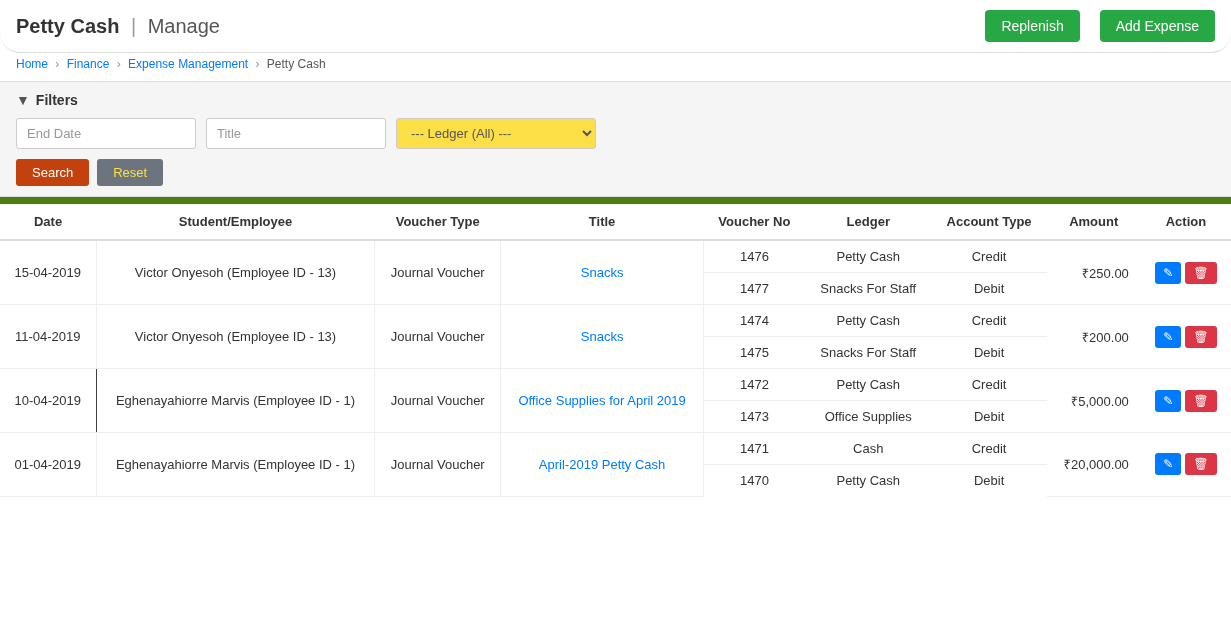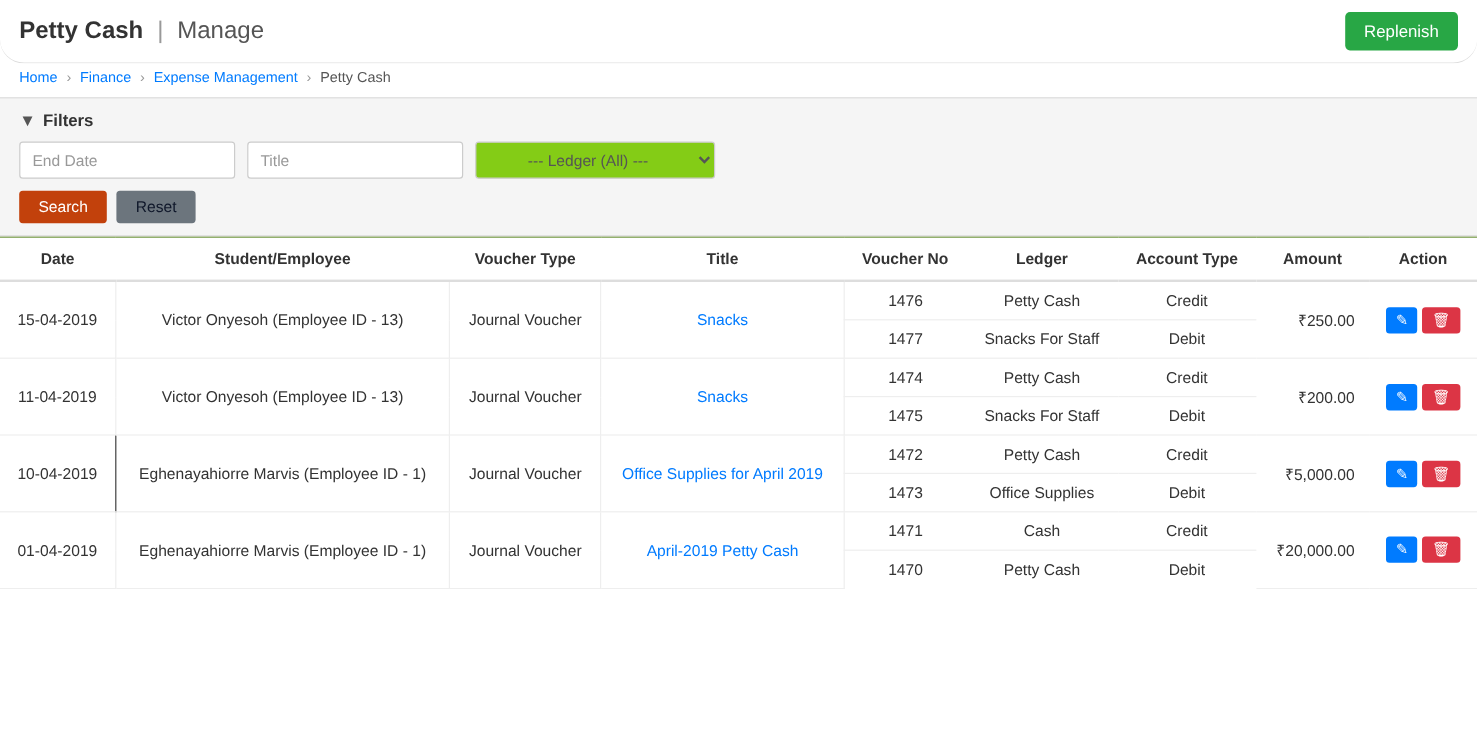--- a/index.html
+++ b/index.html
@@ -20,49 +20,50 @@
 
     
     .filters-section { background: #f5f5f5; border-top: 1px solid #ddd; border-bottom: 1px solid #ddd; padding: 10px 16px; }
     .filters-title { font-size: 14px; font-weight: bold; margin-bottom: 10px; display: flex; align-items: center; gap: 6px; }
     .filter-icon { color: #555; }
     .filters-row { display: flex; gap: 10px; flex-wrap: wrap; margin-bottom: 10px; }
     .filter-input { padding: 6px 10px; border: 1px solid #ccc; border-radius: 3px; font-size: 13px; background: #fff; color: #999; }
     .filter-input::placeholder { color: #999; }
     .filter-input-date { width: 180px; }
     .filter-input-title { width: 180px; }
-    .filter-select { width: 200px; padding: 6px 10px; border: 1px solid #ccc; border-radius: 3px; font-size: 13px; background: #84cc16; color: #555; text-align: center; }
+    .filter-select { width: 200px; padding: 6px 10px; border: 1px solid #ccc; border-radius: 3px; font-size: 13px; background: #fde047; color: #555; }
     .filters-actions { display: flex; gap: 8px; }
     .btn-blue { background: #c2410c; color: #fff; border: none; padding: 6px 16px; border-radius: 3px; cursor: pointer; font-size: 13px; }
-    .btn-gray { background: #6c757d; color: #0f172a; border: none; padding: 6px 16px; border-radius: 3px; cursor: pointer; font-size: 13px; }
+    .btn-gray { background: #6c757d; color: #fde047; border: none; padding: 6px 16px; border-radius: 3px; cursor: pointer; font-size: 13px; }
 
     
     .table-wrapper { padding: 0; overflow-x: auto; }
     table { width: 100%; border-collapse: collapse; }
-    thead th { padding: 10px 12px; border-bottom: 2px solid #ddd; border-top: 1px solid #4d7c0f; text-align: center; font-weight: bold; font-size: 13px; background: #fff; }
+    thead th { padding: 10px 12px; border-bottom: 2px solid #ddd; border-top: 7px solid #4d7c0f; text-align: center; font-weight: bold; font-size: 13px; background: #fff; }
     thead th:first-child { text-align: center; }
     tbody td { padding: 8px 12px; border-bottom: 1px solid #eee; text-align: center; vertical-align: middle; font-size: 13px; }
     tbody tr:last-child td { border-bottom: none; }
     .link-cell { color: #007bff; text-decoration: none; cursor: pointer; }
     .amount-cell { text-align: right; }
     .action-cell { display: flex; gap: 4px; justify-content: center; }
     .btn-action-edit { background: #007bff; color: #fff; border: none; padding: 4px 8px; border-radius: 3px; cursor: pointer; font-size: 12px; }
     .btn-action-delete { background: #dc3545; color: #fff; border: none; padding: 4px 8px; border-radius: 3px; cursor: pointer; font-size: 12px; }
   </style>
 </head>
 <body>
 
 <div class="header">
   <div class="header-title">
     <span>Petty Cash</span>
     <span class="separator">|</span>
     <span class="manage">Manage</span>
   </div>
   <div class="header-buttons">
     <button class="btn-green">Replenish</button>
+    <button class="btn-green">Add Expense</button>
   </div>
 </div>
 
 <div class="breadcrumb">
   <a href="#">Home</a>
   <span class="sep">›</span>
   <a href="#">Finance</a>
   <span class="sep">›</span>
   <a href="#">Expense Management</a>
   <span class="sep">›</span>

